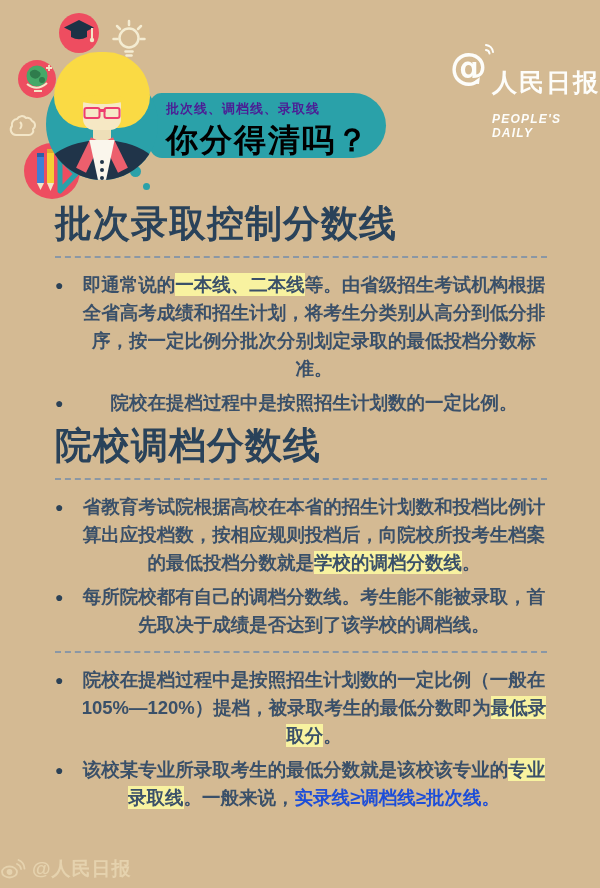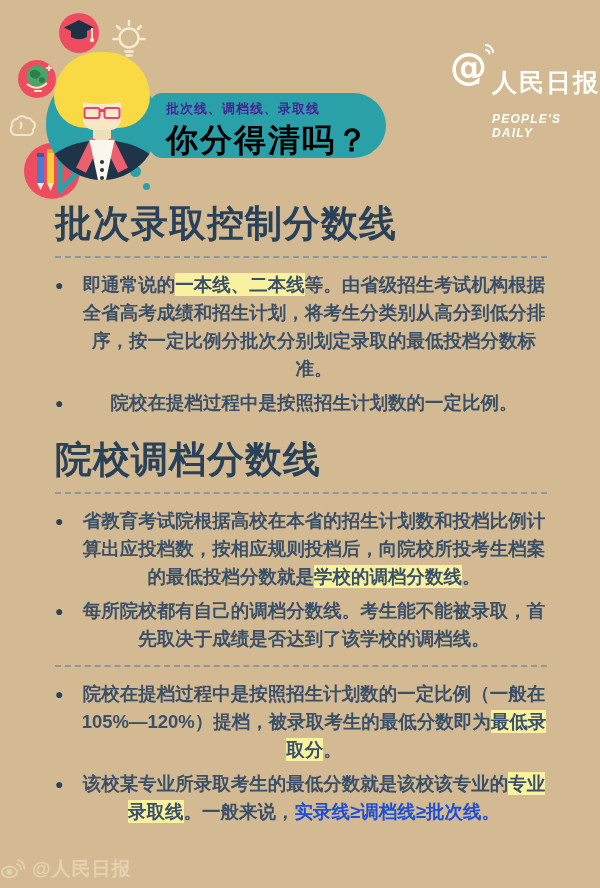--- a/index.html
+++ b/index.html
@@ -48,21 +48,21 @@
   .logo{position:absolute;left:450px;top:50px;display:flex;align-items:flex-start;gap:5px;color:#fdfdfa;z-index:2;}
   .logo-at{position:relative;font-size:37px;line-height:34px;font-weight:700;font-family:"DejaVu Sans",sans-serif;}
   .logo-at::after{content:"";position:absolute;right:3px;bottom:-5px;border:5px solid transparent;border-top-color:#fdfdfa;transform:rotate(-38deg);}
   .logo-arcs{position:absolute;right:-8px;top:-7px;}
   .logo-cn{font-size:25px;font-weight:800;letter-spacing:2px;margin-top:16px;}
   .logo-en{font-size:12px;letter-spacing:1.2px;margin-top:13px;font-weight:700;font-style:italic;}
 
   
   main{width:492px;margin:3px 0 0 55px;}
   section{margin:0;}
-  section + section .sec-title{margin-top:22px;}
+  section + section .sec-title{margin-top:8px;}
   .sec-title{margin:0;color:#29425a;font-size:37px;line-height:41px;font-weight:900;letter-spacing:1px;
              font-family:"DejaVu Serif","Liberation Serif",serif;}
   .dash{margin-top:12px;border-top:2px dashed #8a97a5;height:0;}
   .bullets{padding-top:13px;text-align:center;}
   .bullet{position:relative;margin:0 0 6px;padding-left:26px;color:#3a5069;font-size:18.5px;
           line-height:28px;font-weight:600;letter-spacing:0;}
   .bullet::before{content:"●";position:absolute;left:0;top:0;font-size:14px;color:#2c4257;}
   .hl{background:#f8f2a0;box-decoration-break:clone;-webkit-box-decoration-break:clone;padding:1px 0;}
   .redtxt{color:#1d4ed8;font-weight:800;}
 

